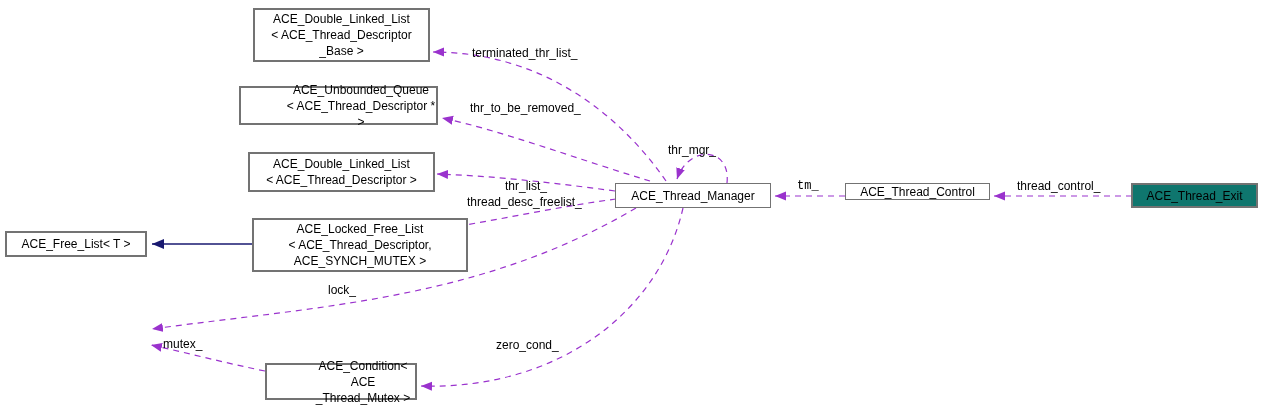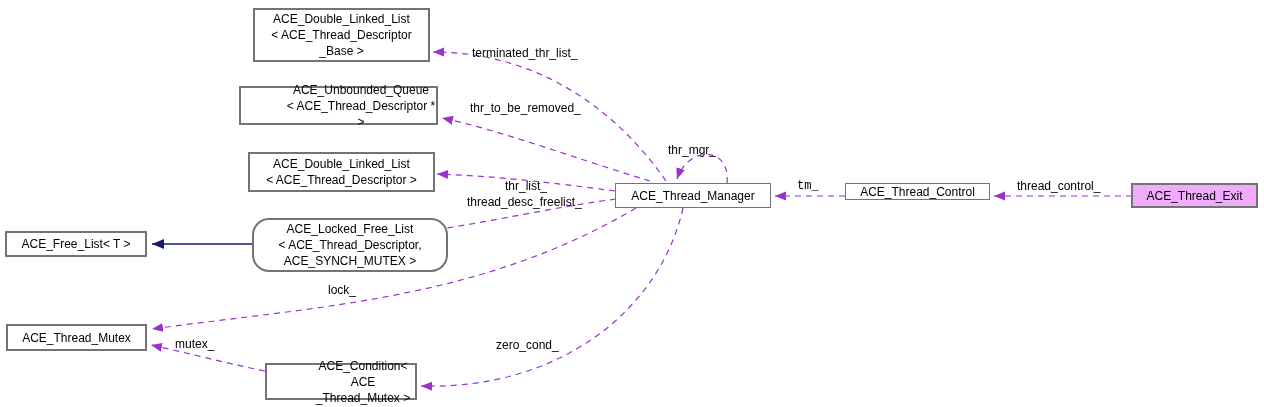--- a/index.html
+++ b/index.html
@@ -20,21 +20,21 @@
     font-size:12px;
     line-height:16px;
     text-align:center;
     white-space:pre-line;
     display:flex;
     align-items:center;
     justify-content:center;
     cursor:pointer;
   }
   .node.thin{border-width:1px;}
-  .node.target{background:#f0abfc;cursor:default;}
+  .node.target{background:#0f766e;cursor:default;}
   .edge-label{
     position:absolute;
     color:#000000;
     font-size:12px;
     line-height:14px;
     white-space:nowrap;
   }
 </style>
 </head>
 <body>
@@ -70,27 +70,26 @@
   <div class="node" style="left:253px;top:8px;width:177px;height:54px;">ACE_Double_Linked_List
 &lt; ACE_Thread_Descriptor
 _Base &gt;</div>
 
   <div class="node" style="left:239px;top:86px;width:199px;height:39px;padding-left:45px;">ACE_Unbounded_Queue
 &lt; ACE_Thread_Descriptor * &gt;</div>
 
   <div class="node" style="left:248px;top:152px;width:187px;height:40px;">ACE_Double_Linked_List
 &lt; ACE_Thread_Descriptor &gt;</div>
 
-  <div class="node" style="left:252px;top:218px;width:196px;height:54px;border-radius:17px;">ACE_Locked_Free_List
+  <div class="node" style="left:252px;top:218px;width:216px;height:54px;">ACE_Locked_Free_List
 &lt; ACE_Thread_Descriptor,
 ACE_SYNCH_MUTEX &gt;</div>
 
   <div class="node" style="left:5px;top:231px;width:142px;height:26px;">ACE_Free_List&lt; T &gt;</div>
 
-  <div class="node" style="left:6px;top:324px;width:141px;height:27px;">ACE_Thread_Mutex</div>
 
   <div class="node" style="left:265px;top:363px;width:152px;height:37px;padding-left:44px;">ACE_Condition&lt; ACE
 _Thread_Mutex &gt;</div>
 
   <div class="node thin" style="left:615px;top:183px;width:156px;height:25px;">ACE_Thread_Manager</div>
 
   <div class="node thin" style="left:845px;top:183px;width:145px;height:17px;">ACE_Thread_Control</div>
 
   <div class="node target" style="left:1131px;top:183px;width:127px;height:25px;">ACE_Thread_Exit</div>
 
@@ -103,17 +102,17 @@
   <div class="edge-label" style="left:467px;top:195px;">thread_desc_freelist_</div>
 
   <div class="edge-label" style="left:668px;top:143px;">thr_mgr_</div>
 
   <div class="edge-label" style="left:797px;top:179px;font-family:Liberation Mono, monospace;">tm_</div>
 
   <div class="edge-label" style="left:1017px;top:179px;">thread_control_</div>
 
   <div class="edge-label" style="left:328px;top:283px;">lock_</div>
 
-  <div class="edge-label" style="left:175px;top:337px;">mutex_</div>
+  <div class="edge-label" style="left:163px;top:337px;">mutex_</div>
 
   <div class="edge-label" style="left:496px;top:330px;margin-top:8px;">zero_cond_</div>
 
 </div>
 
 </body></html>

